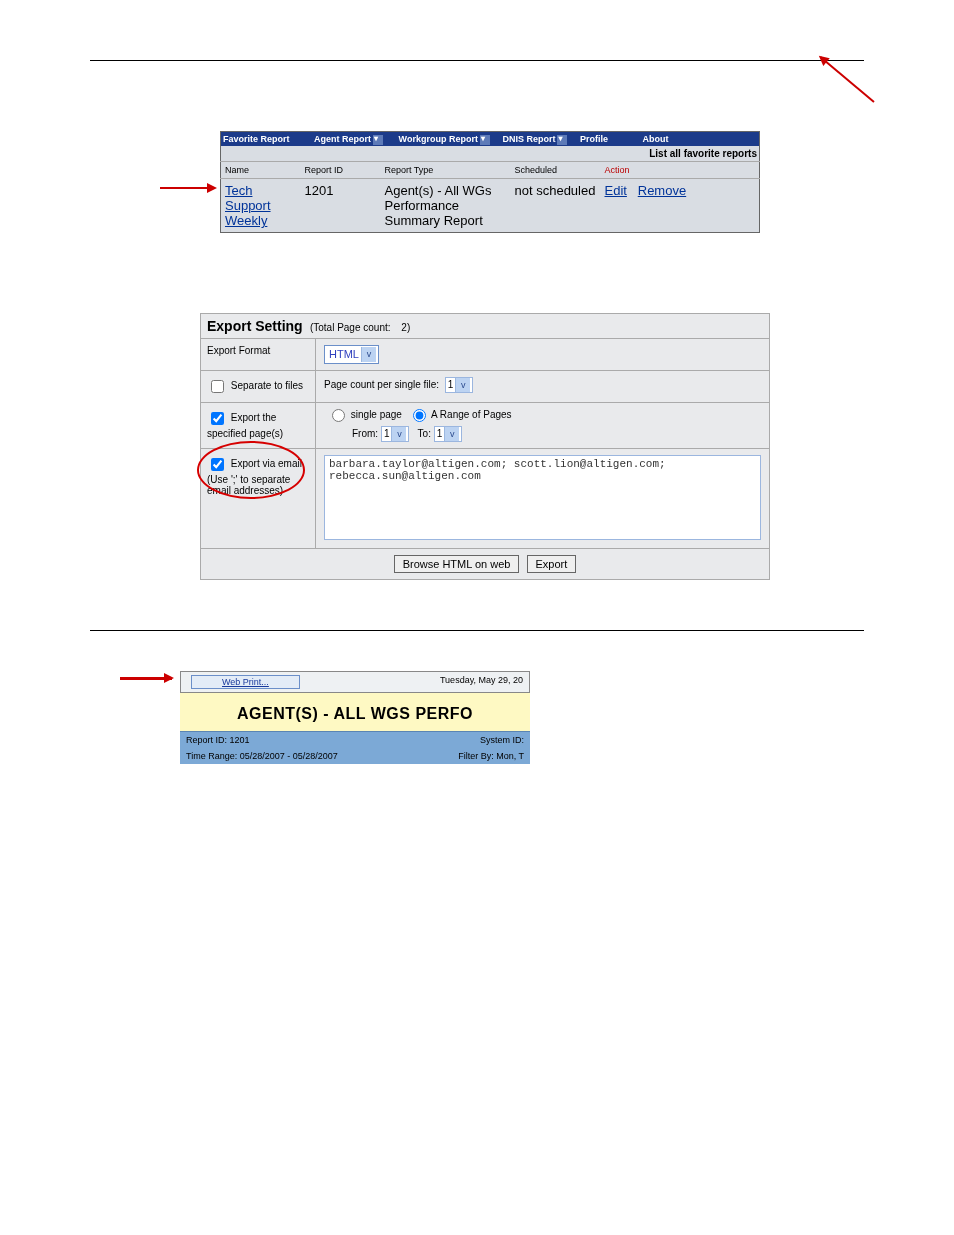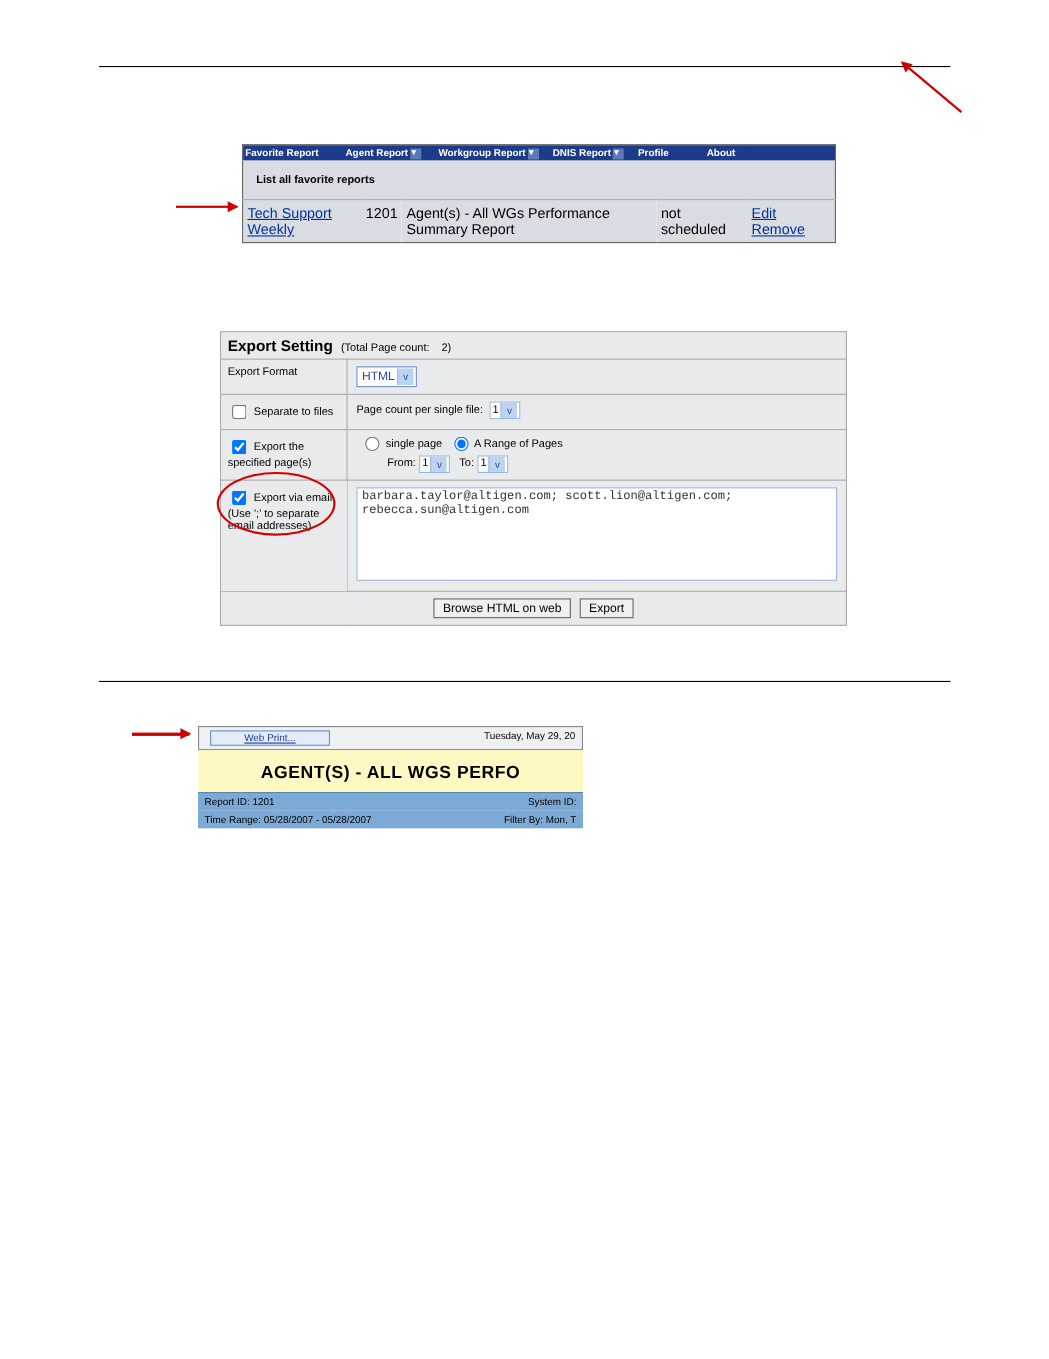--- a/index.html
+++ b/index.html
@@ -41,22 +41,22 @@
   }
   .menu-item { display: inline-block; padding-right: 4px; white-space: nowrap; }
   .menu-split {
     display: inline-block; width: 10px; height: 10px;
     background: #5d7ab8; margin-left: 2px; position: relative; top: 1px;
   }
   .menu-split::after {
     content: "▾"; color: #fff; font-size: 8px; position: relative; top: -2px; left: 1px;
   }
   .fav-title-row td {
-    background: #d9dde3; text-align: left; font-weight: bold;
-    font-size: 10px; padding: 12px; border-bottom: 1px solid #aaa;
+    background: #d9dde3; text-align: right; font-weight: bold;
+    font-size: 10px; padding: 2px; border-bottom: 1px solid #aaa;
   }
   .fav-head-row td {
     background: #d9dde3; font-size: 9px; padding: 3px 4px;
     border-bottom: 1px solid #aaa; color: #000;
   }
   .fav-head-row .action-hd { color: #b00; }
   .fav-data-row td {
     background: #d9dde3; font-size: 13px; padding: 4px 4px; vertical-align: top;
   }
   .fav-data-row a { color: #003399; text-decoration: underline; }
@@ -182,20 +182,27 @@
           <span class="menu-item">Favorite Report</span>
           <span class="menu-item" style="margin-left:18px"><span>Agent Report</span><span class="menu-split"></span></span>
           <span class="menu-item" style="margin-left:9px"><span>Workgroup Report</span><span class="menu-split"></span></span>
           <span class="menu-item" style="margin-left:6px"><span>DNIS Report</span><span class="menu-split"></span></span>
           <span class="menu-item" style="margin-left:6px">Profile</span>
           <span class="menu-item" style="margin-left:28px">About</span>
         </td>
       </tr>
       <tr class="fav-title-row">
         <td colspan="5">List all favorite reports</td>
+      </tr>
+      <tr class="fav-head-row">
+        <td style="width:80px">Name</td>
+        <td style="width:80px">Report ID</td>
+        <td style="width:130px">Report Type</td>
+        <td style="width:90px">Scheduled</td>
+        <td class="action-hd">Action</td>
       </tr>
       <tr class="fav-data-row">
         <td><a href="#">Tech Support Weekly</a></td>
         <td>1201</td>
         <td>Agent(s) - All WGs Performance Summary Report</td>
         <td>not scheduled</td>
         <td>
           <a href="#">Edit</a>&nbsp;&nbsp;
           <a href="#">Remove</a>
         </td>

